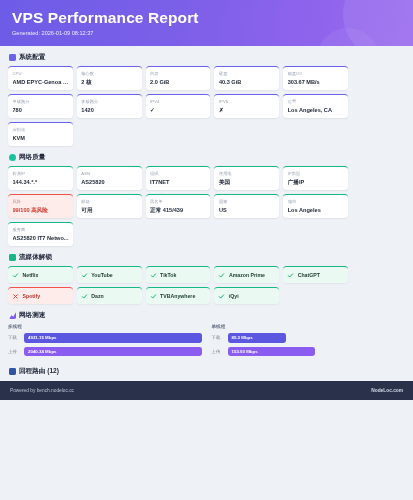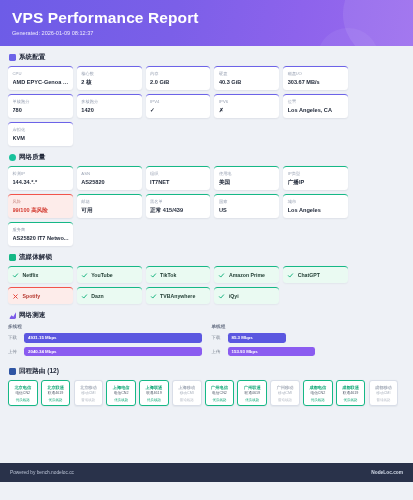--- a/index.html
+++ b/index.html
@@ -2,21 +2,21 @@
 <html><head>
 <meta charset="utf-8">
 <style>
   * { box-sizing: border-box; margin: 0; padding: 0; }
   html, body {
     width: 413px; height: 500px;
     font-family: "Liberation Sans", sans-serif;
     background: #eef1f6;
     overflow: hidden;
   }
-  .page { width: 413px; height: 482px; display: flex; flex-direction: column; background: #eef1f6; }
+  .page { width: 413px; height: 400px; display: flex; flex-direction: column; background: #eef1f6; }
 
   
   .hdr {
     position: relative;
     padding: 9px 12px 10px 12px;
     background: linear-gradient(100deg,#6d5ce7 0%,#7b5fe8 42%,#8d63ec 72%,#9a6bee 100%);
     color: #fff;
     overflow: hidden;
     flex: 0 0 auto;
   }

